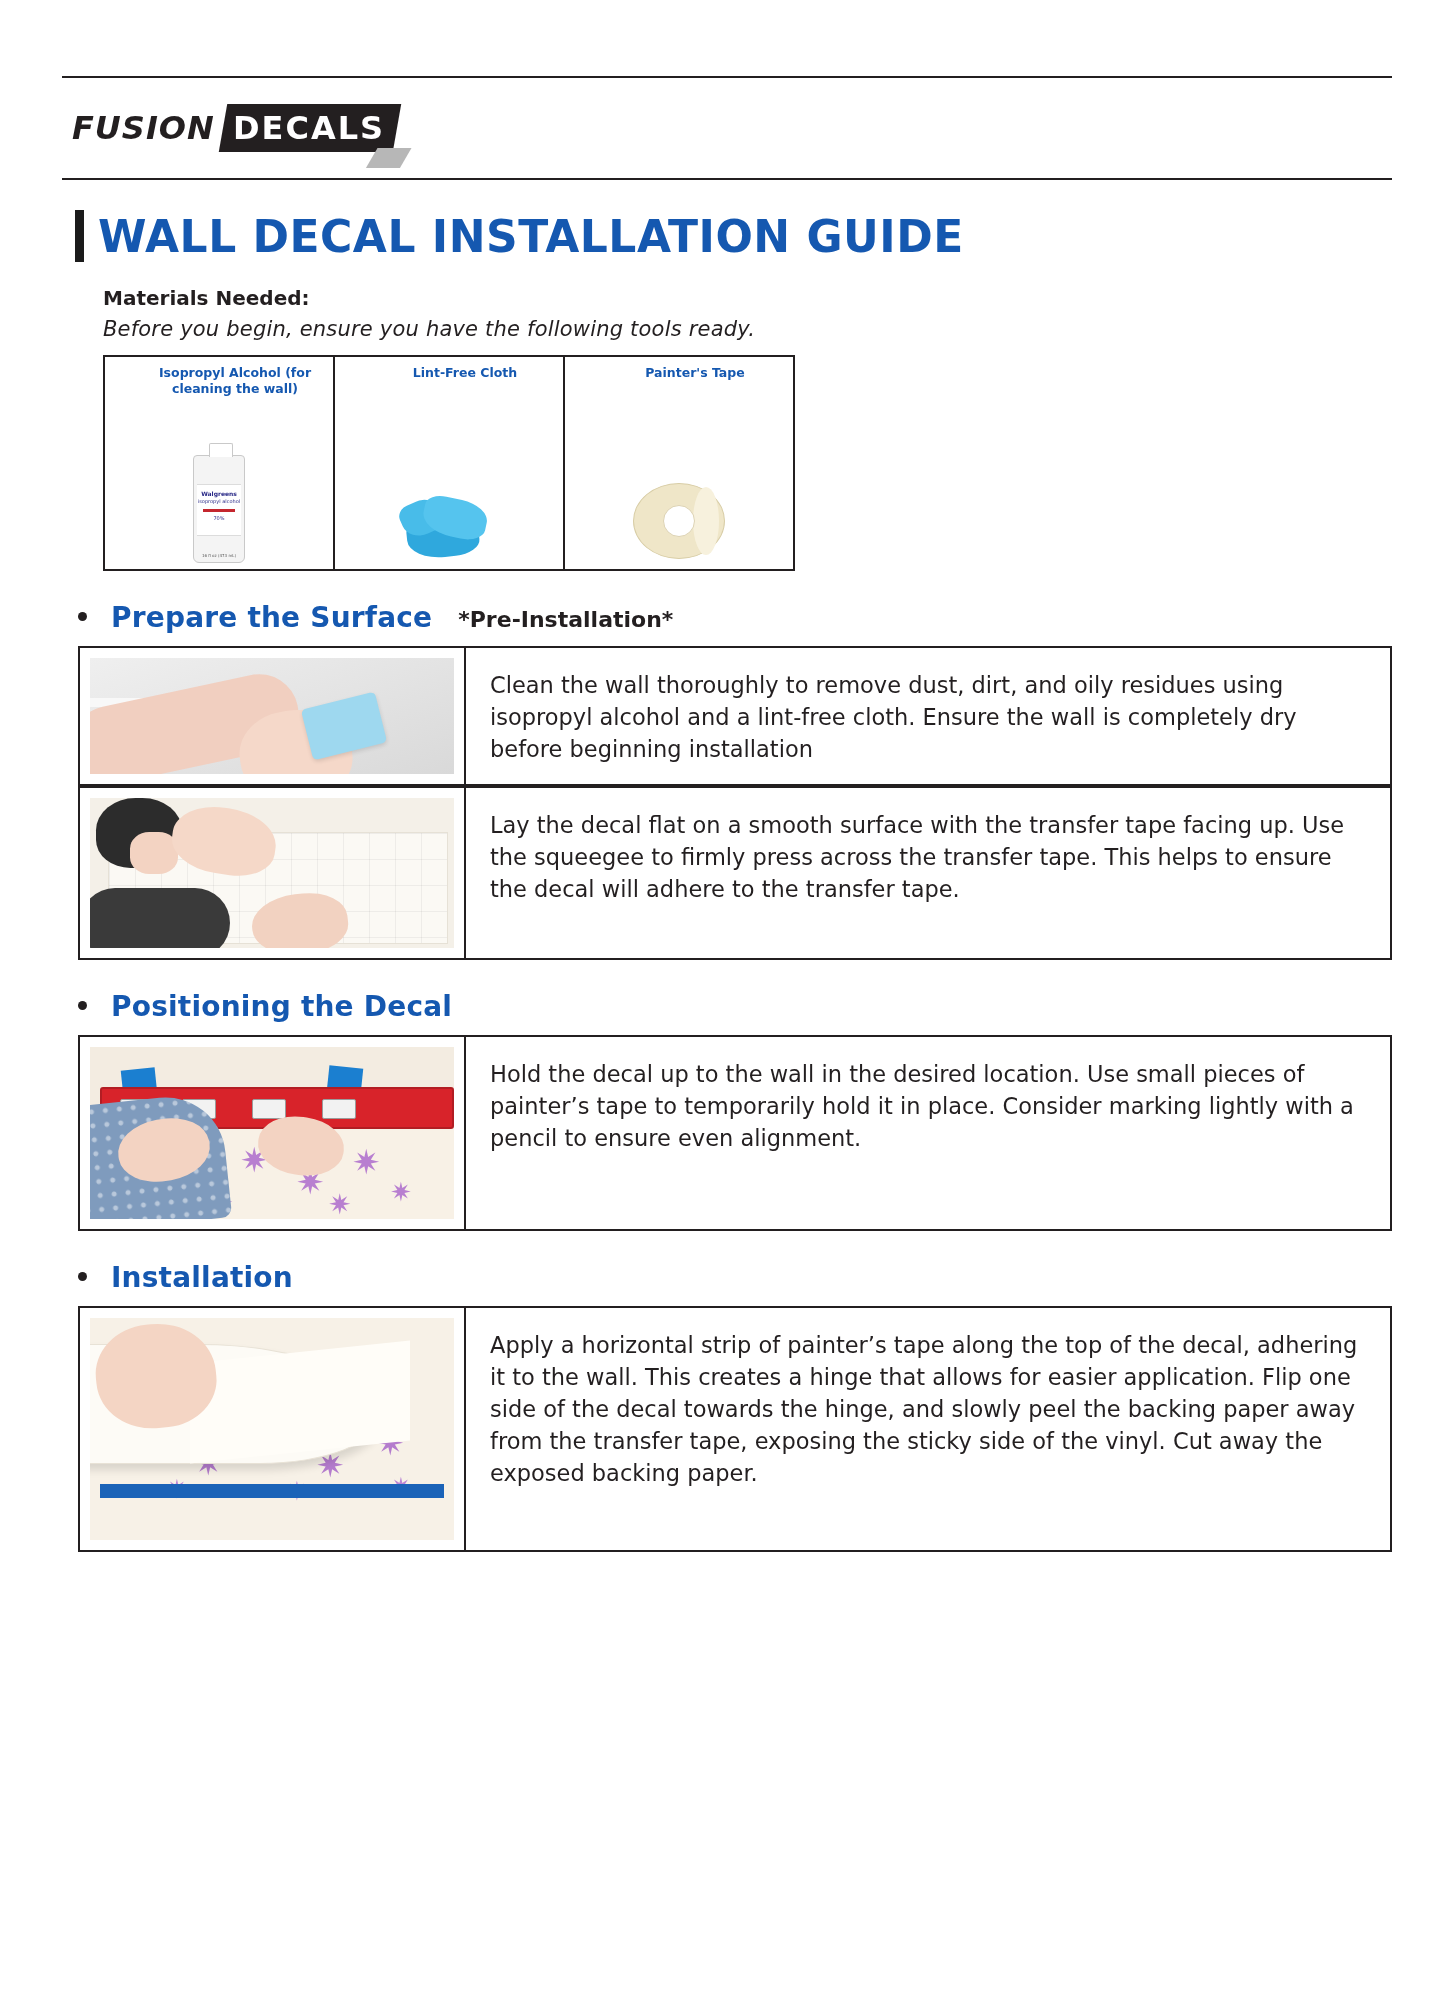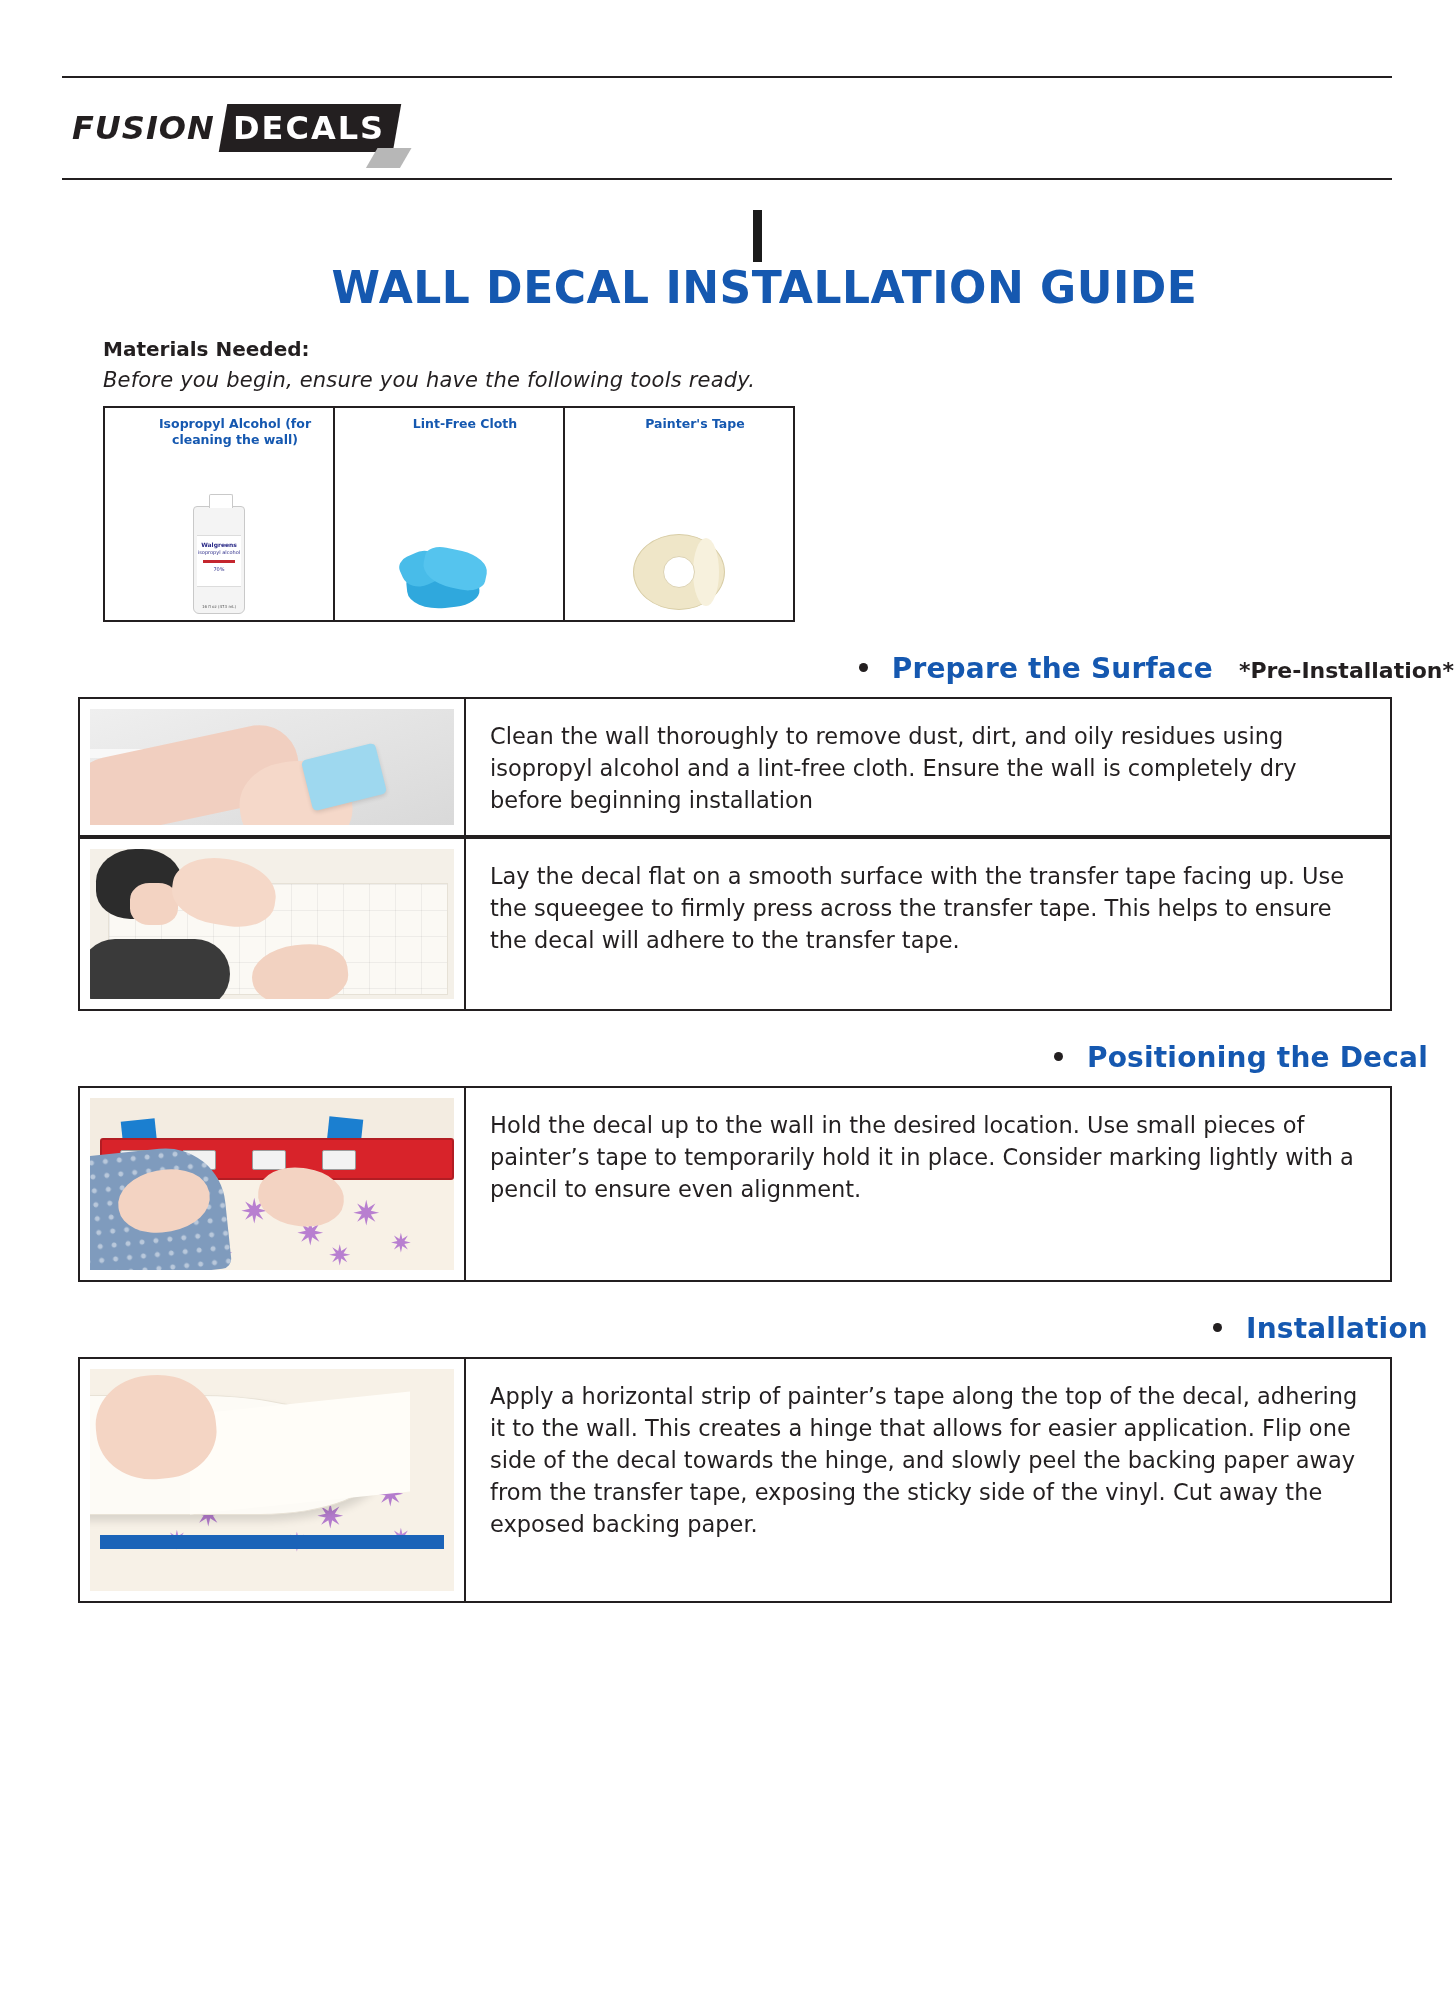--- a/index.html
+++ b/index.html
@@ -69,21 +69,20 @@
     background: #b7b7b7;
     transform: skewX(-22deg);
     z-index: -1;
   }
 
   
   .title-row {
     display: flex;
     align-items: center;
     margin: 30px 0 0 75px;
-    flex-direction: column;
   }
   .title-bar {
     width: 9px;
     height: 52px;
     background: #1b1b1b;
     margin-right: 14px;
   }
   .page-title {
     font-size: 44px;
     font-weight: bold;
@@ -239,21 +238,20 @@
     border-radius: 50%;
     background: #f7f1dd;
   }
 
   
   .step { margin: 0 0 0 0; }
   .step-head {
     display: flex;
     align-items: baseline;
     margin: 30px 0 12px 62px;
-    justify-content: flex-end;
   }
   .bullet {
     width: 9px; height: 9px;
     border-radius: 50%;
     background: #231f20;
     margin: 0 24px 0 16px;
     flex: none;
     position: relative;
     top: -6px;
   }

